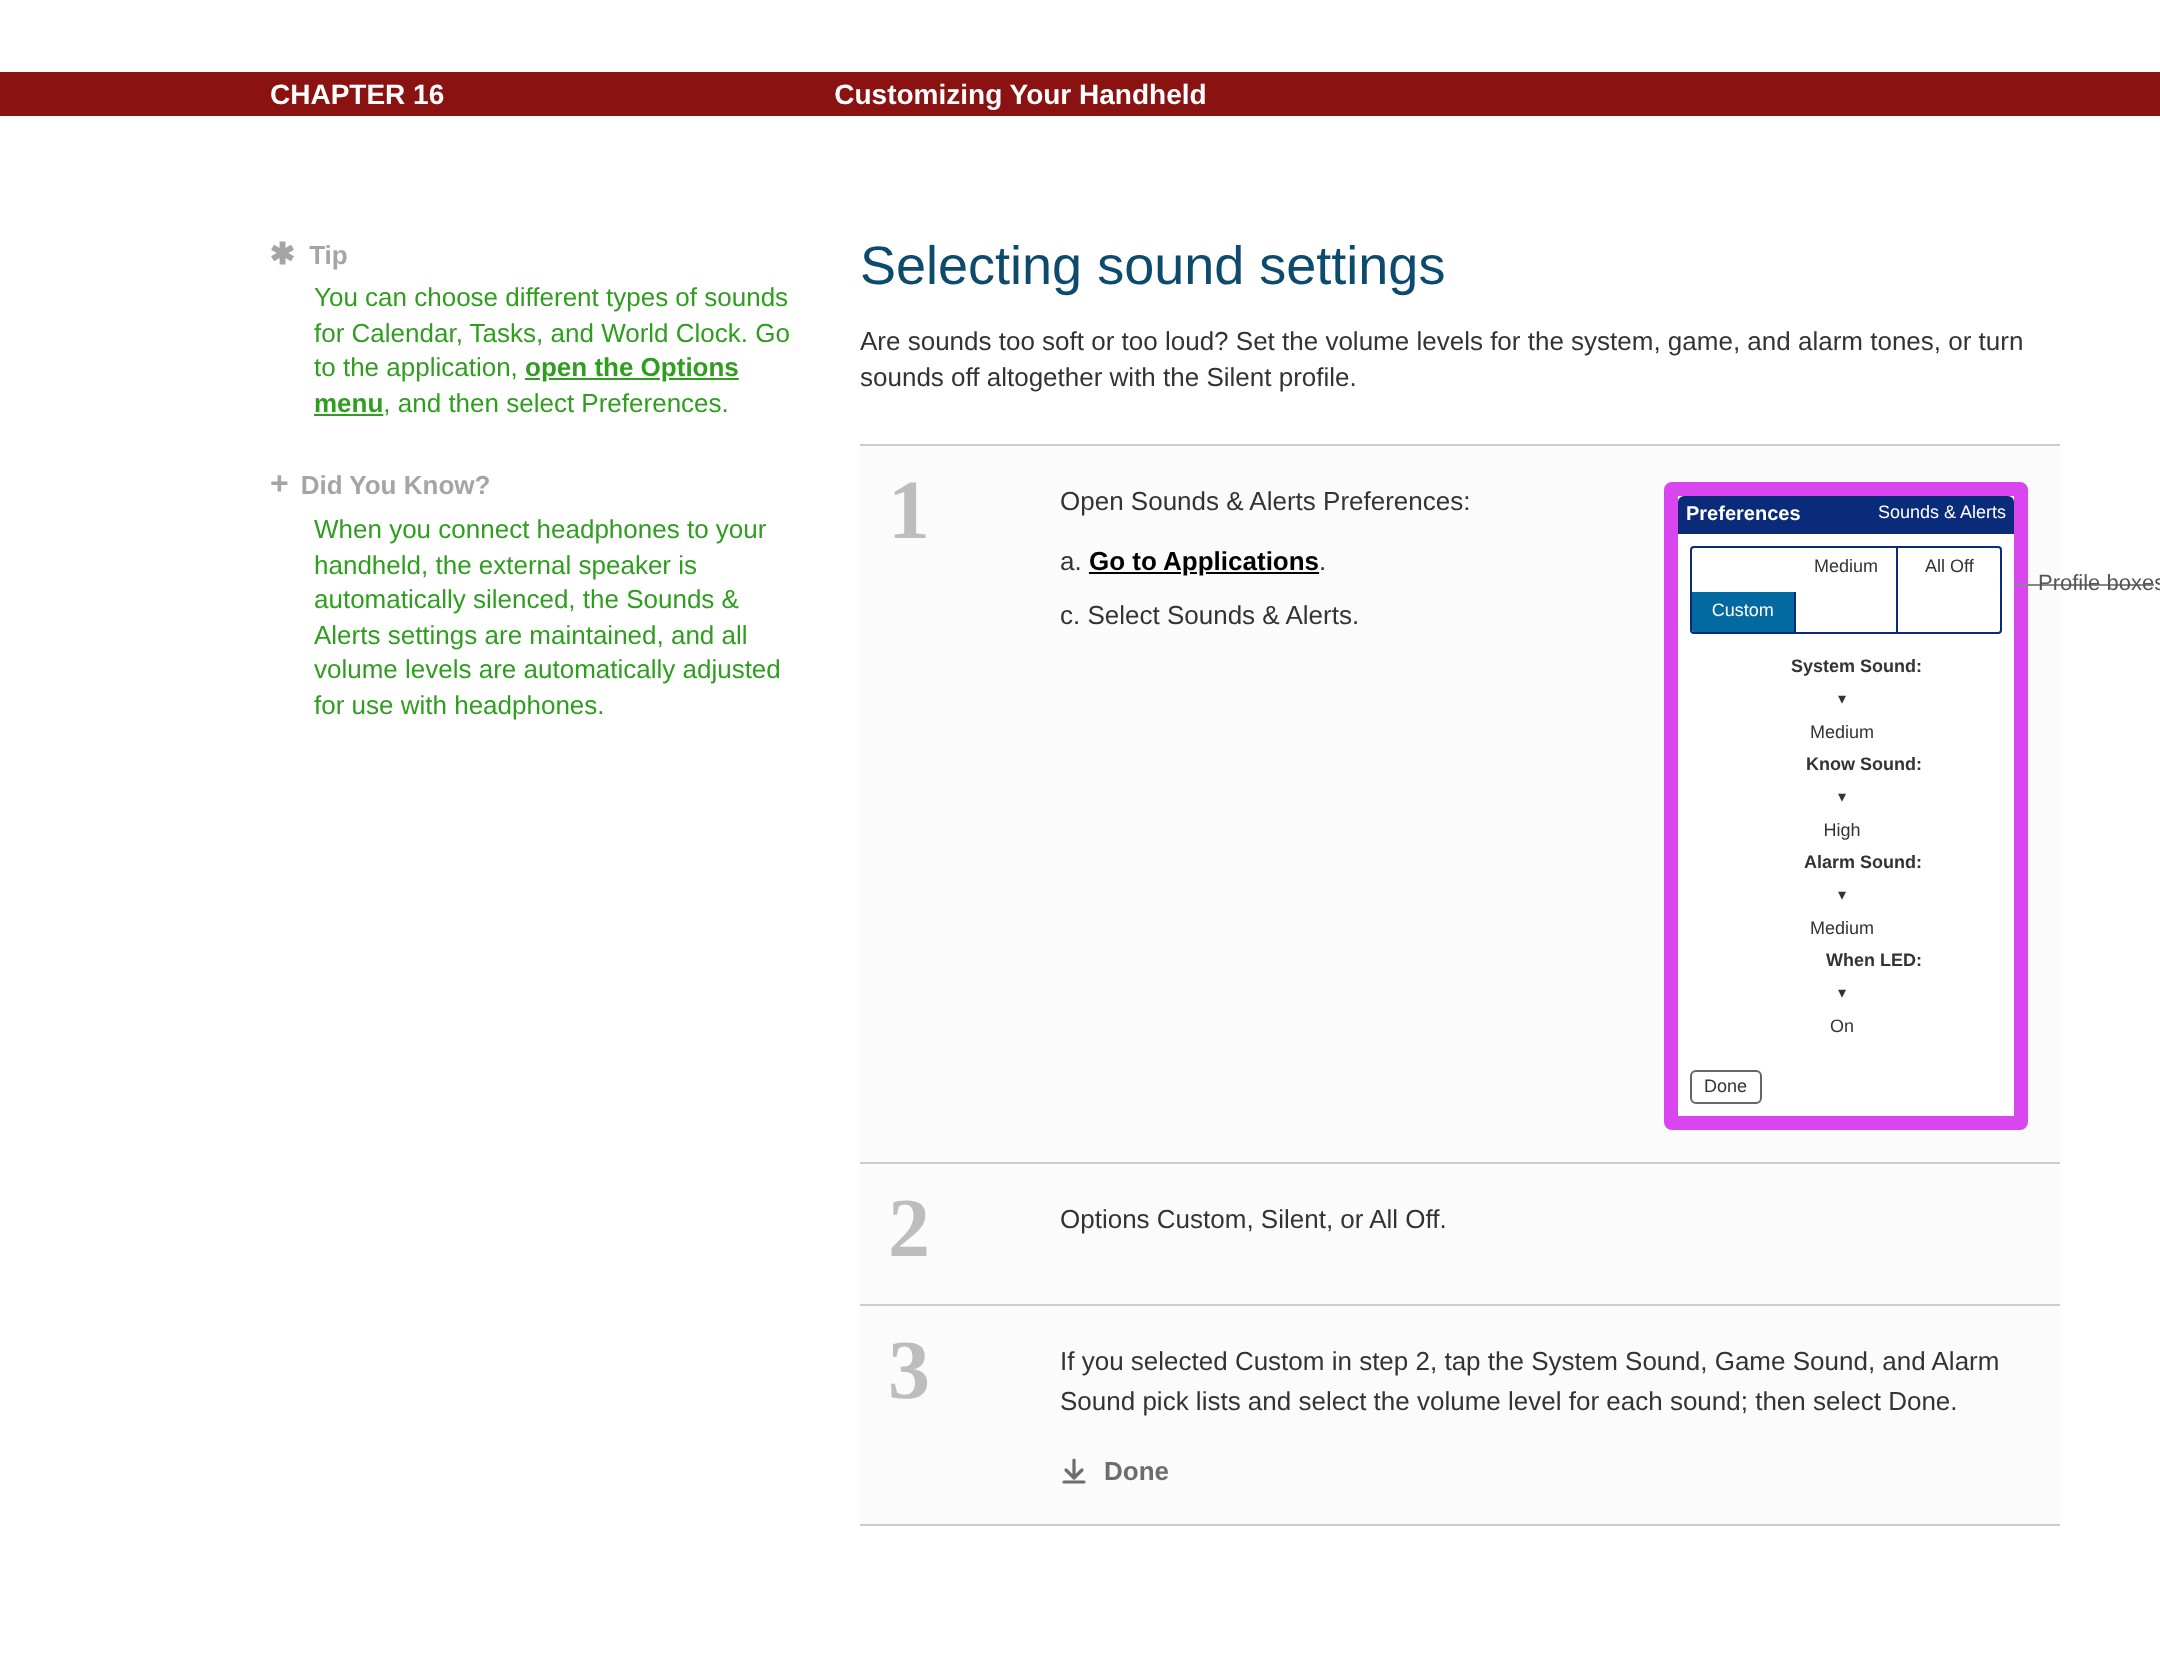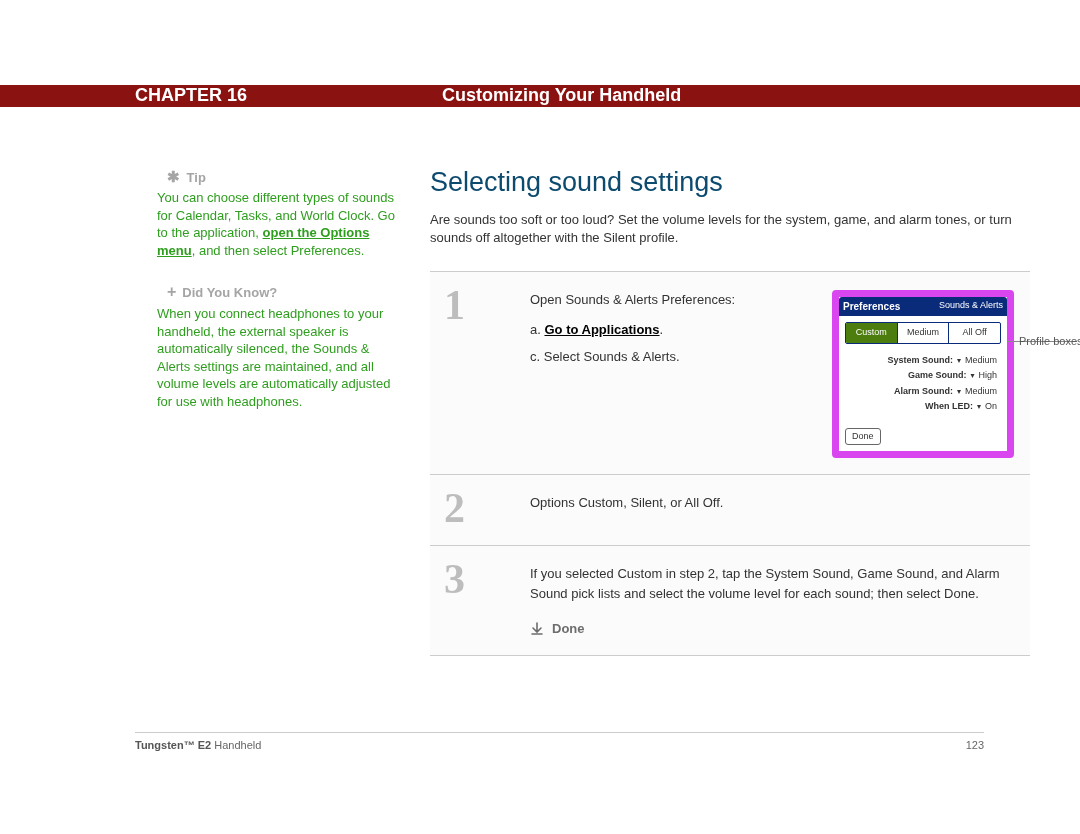--- a/index.html
+++ b/index.html
@@ -7,24 +7,24 @@
     font-family: "Helvetica Neue", Arial, sans-serif;
     font-size: 13px;
     color: #333;
     background: #fff;
     width: 1080px;
   }
   .header-bar {
     background: #8a1211;
     color: #fff;
     height: 22px;
-    margin-top: 85px;
-    display: flex;
-    align-items: flex-start;
-    font-size: 18px;
+    margin-top: 36px;
+    display: flex;
+    align-items: center;
+    font-size: 14px;
   }
   .header-left {
     margin-left: 135px;
     font-weight: bold;
   }
   .header-center {
     margin-left: 195px;
     font-weight: bold;
   }
   .page-body {
@@ -35,21 +35,20 @@
     width: 265px;
     padding-left: 135px;
     padding-right: 30px;
     font-size: 13px;
     line-height: 1.35;
   }
   .sidebar .tip-head {
     color: #a5a5a5;
     font-weight: bold;
     margin-bottom: 2px;
-    margin-left: 32px;
   }
   .sidebar .star {
     font-size: 15px;
     color: #a5a5a5;
     margin-right: 7px;
     font-weight: bold;
   }
   .sidebar .plus {
     font-size: 16px;
     font-weight: bold;
@@ -169,31 +168,33 @@
   }
   .dev-tab {
     flex: 1;
     text-align: center;
     font-size: 9px;
     padding: 3px 0;
     border-right: 1px solid #0a2a7a;
   }
   .dev-tab:last-child { border-right: none; }
   .dev-tab.active {
-    background: #4d7c0f;
+    background: #0369a1;
     color: #fff;
+    margin-top: 22px;
   }
   .dev-rows { padding: 2px 10px 8px 6px; }
   .dev-row {
     display: flex;
     justify-content: flex-end;
     align-items: center;
     gap: 4px;
     font-size: 9px;
     margin: 2px 0;
+    flex-direction: column;
   }
   .dev-row .k { font-weight: bold; text-align: right; width: 80px; }
   .dev-row .chev {
     font-size: 8px;
   }
   .dev-done {
     border: 1px solid #666;
     border-radius: 3px;
     font-size: 9px;
     padding: 1px 6px;
@@ -299,21 +300,21 @@
               <div class="dev-tab">Medium</div>
               <div class="dev-tab">All Off</div>
             </div>
             <div class="dev-rows">
               <div class="dev-row">
                   <span class="k">System Sound:</span>
                   <span class="chev">▾</span>
                   <span>Medium</span>
                 </div>
               <div class="dev-row">
-                  <span class="k">Game Sound:</span>
+                  <span class="k">Know Sound:</span>
                   <span class="chev">▾</span>
                   <span>High</span>
                 </div>
               <div class="dev-row">
                   <span class="k">Alarm Sound:</span>
                   <span class="chev">▾</span>
                   <span>Medium</span>
                 </div>
               <div class="dev-row">
                   <span class="k">When LED:</span>

